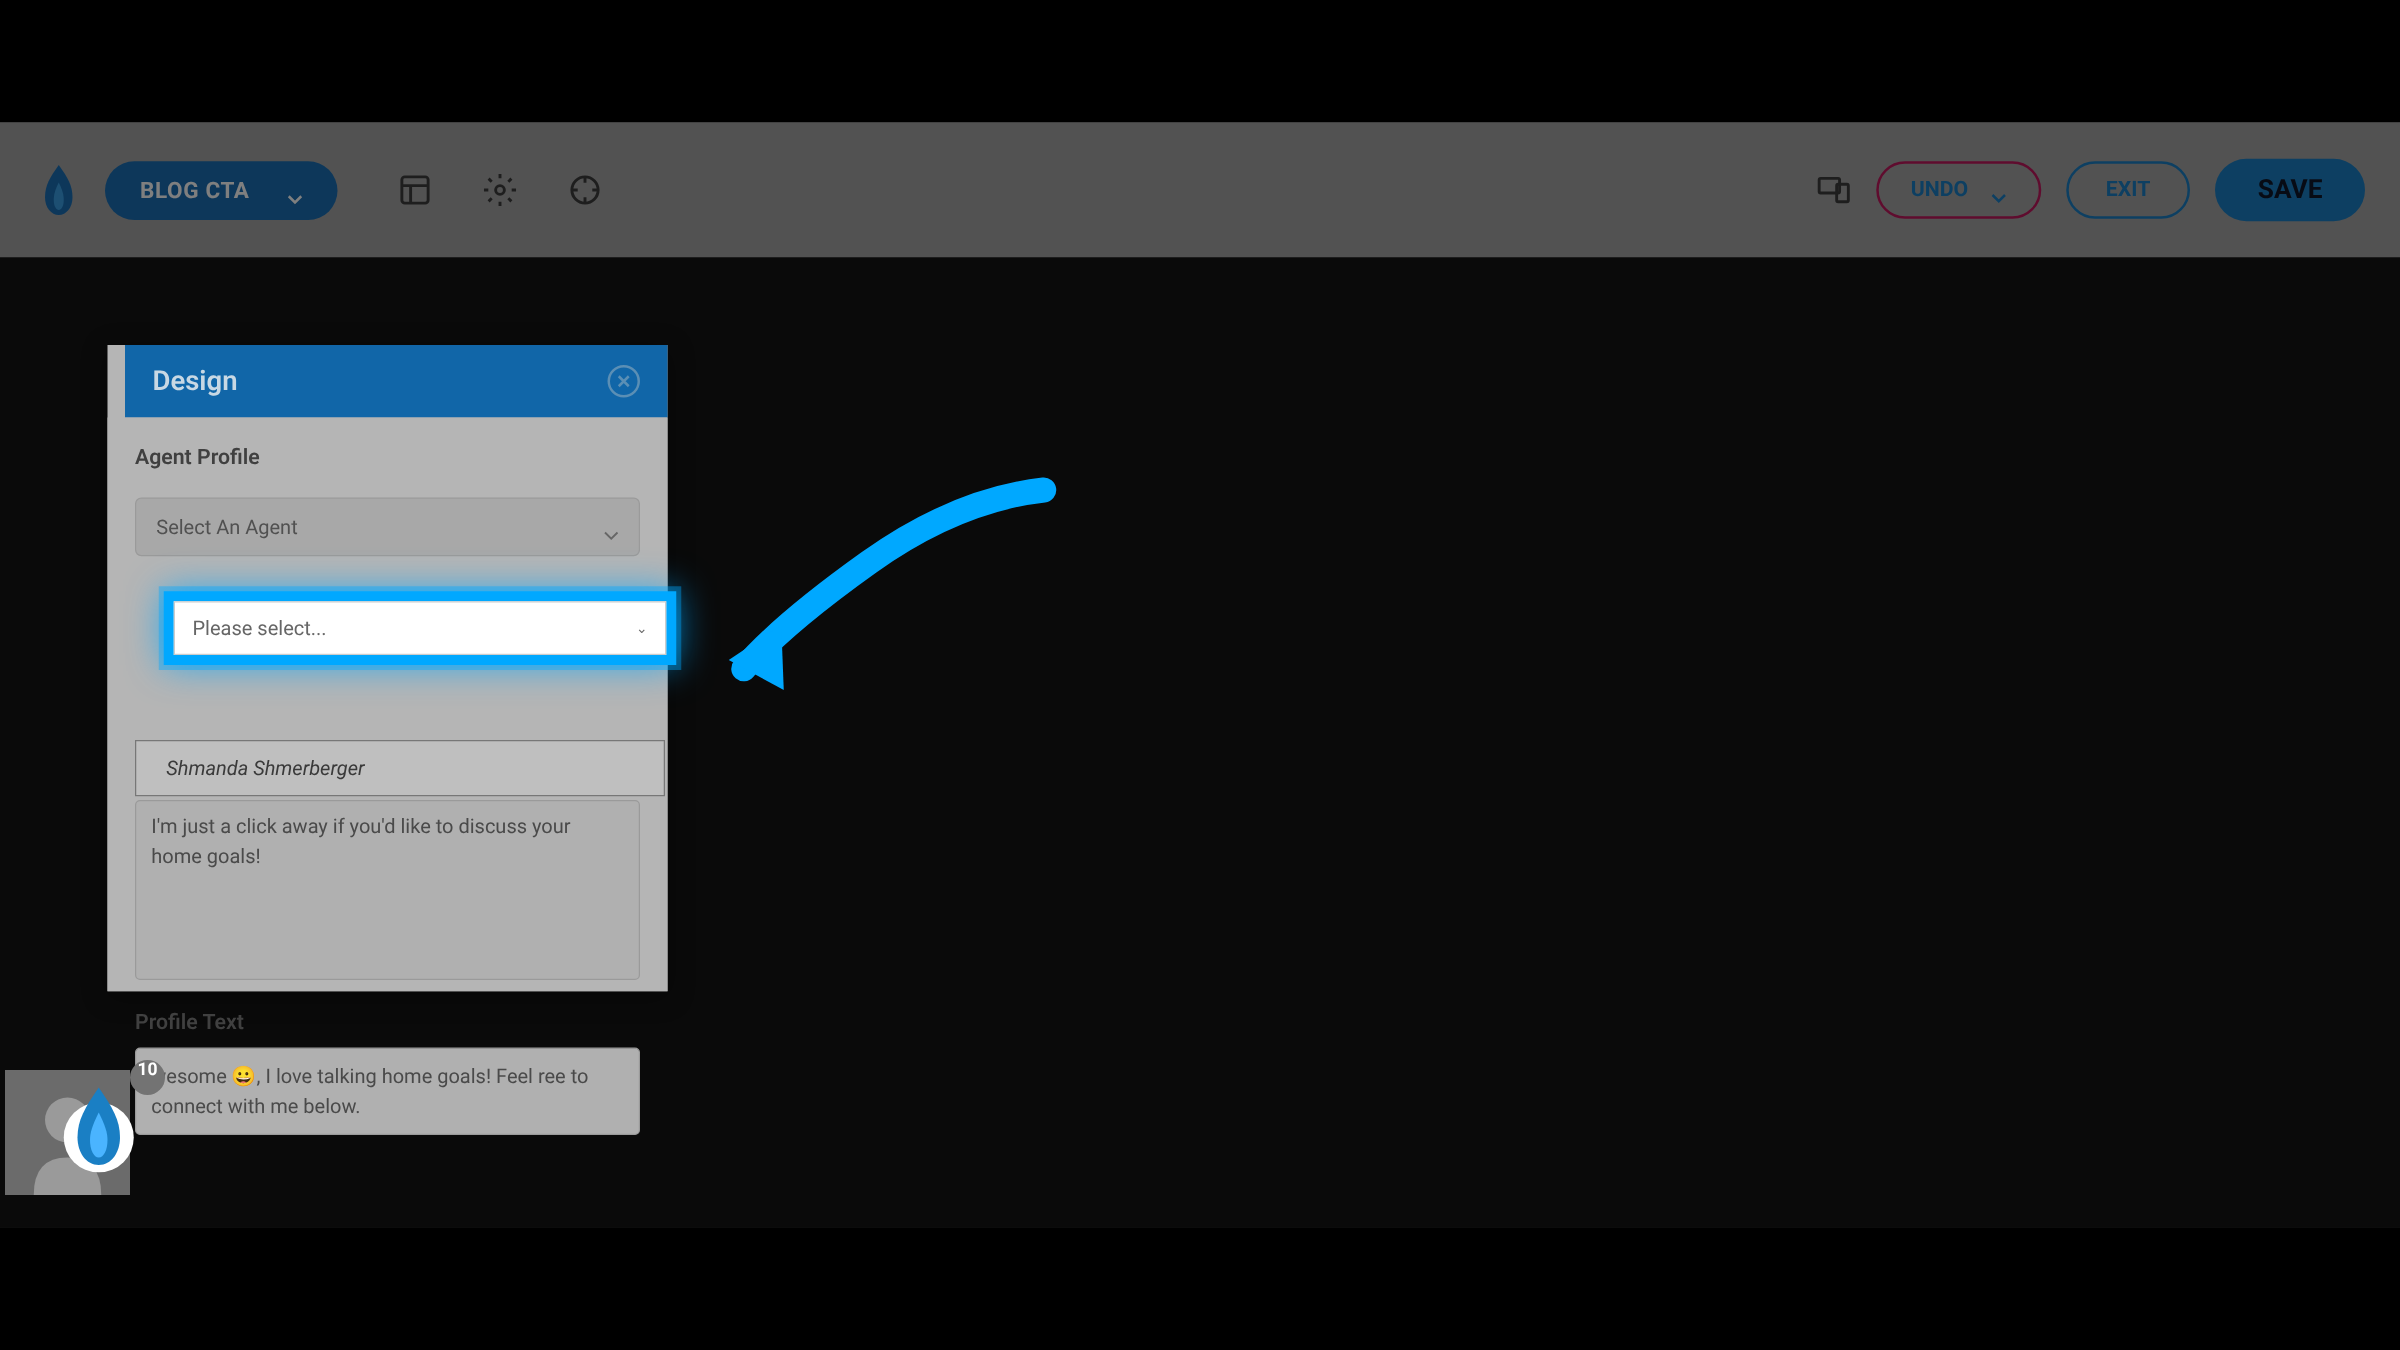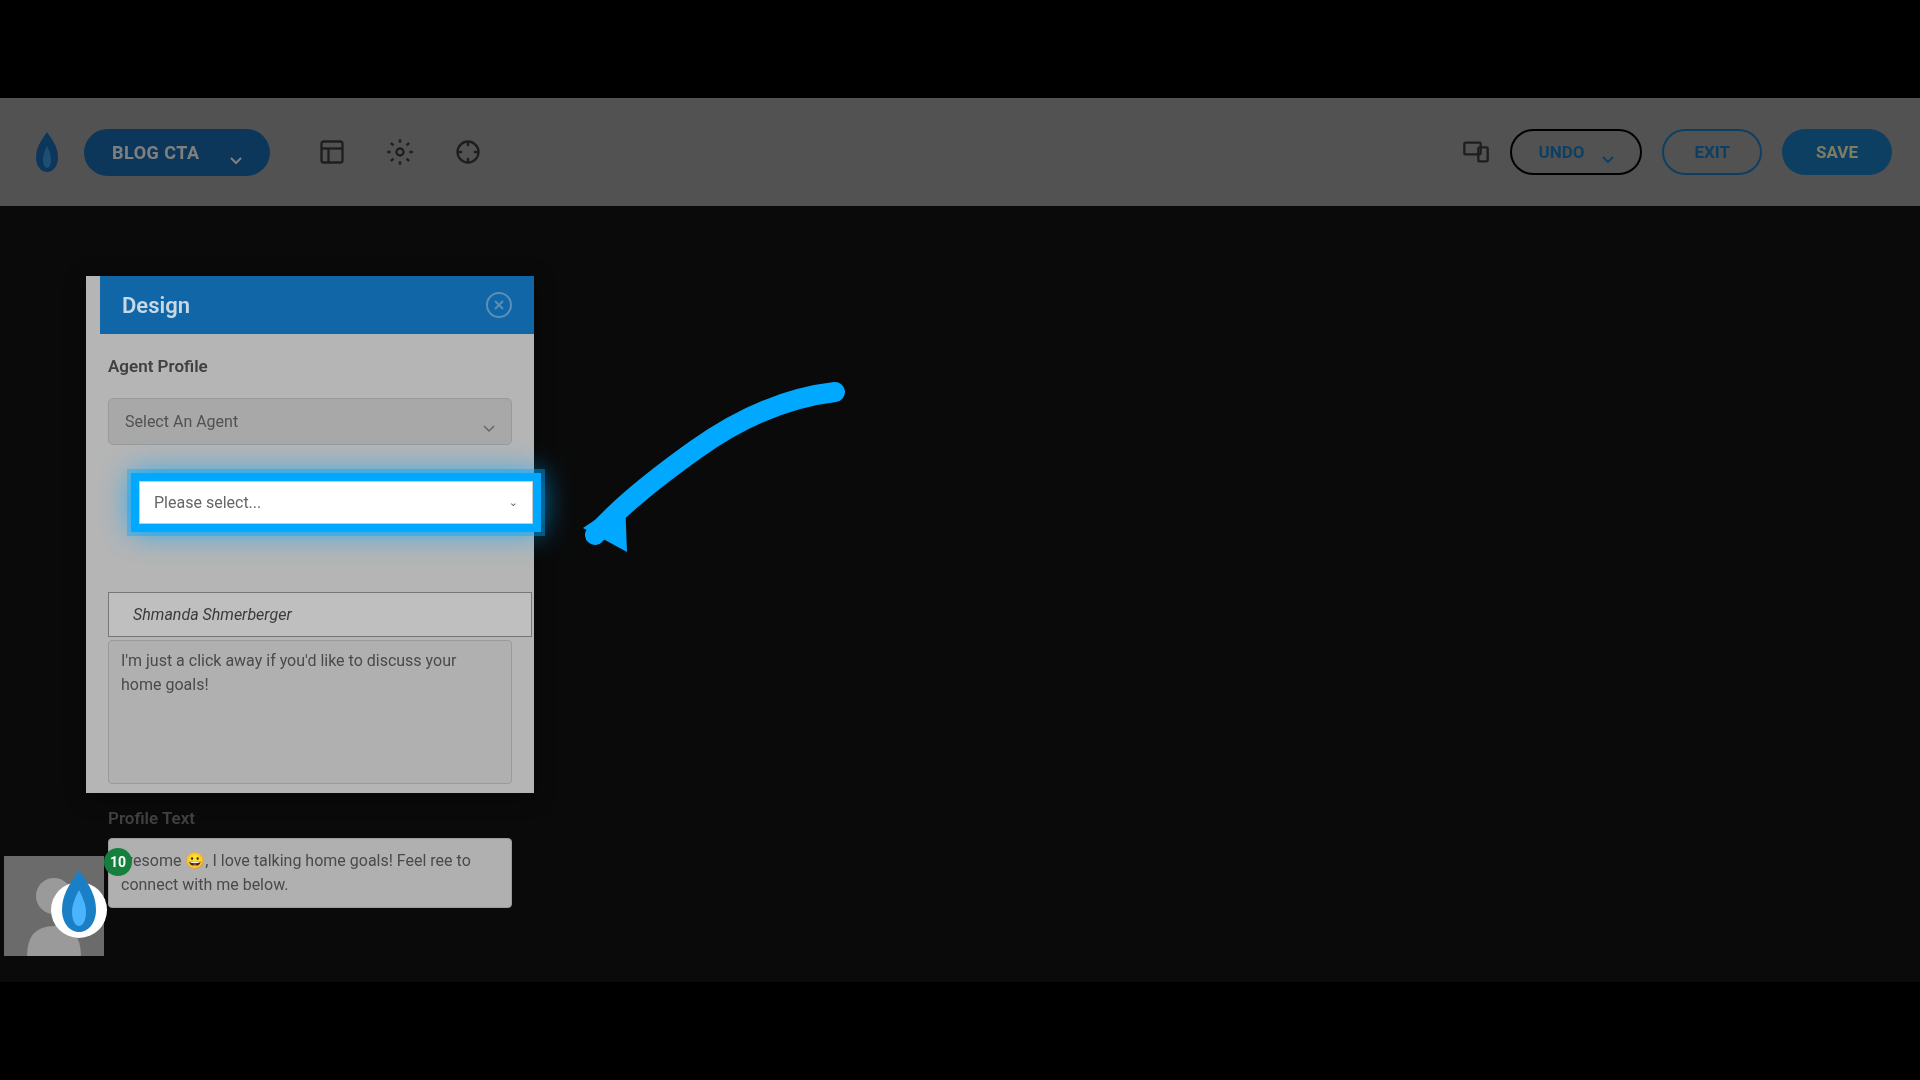--- a/index.html
+++ b/index.html
@@ -63,21 +63,21 @@
       height: 28px;
       color: #3d3d3d;
       cursor: pointer;
       display: flex;
       align-items: center;
       justify-content: center;
     }
     .icon-btn svg { width: 100%; height: 100%; }
     .toolbar-icons { display: flex; align-items: center; gap: 40px; margin-left: 30px; }
     .undo-btn {
-      border: 2px solid #000000;
+      border: 2px solid #be185d;
       color: #1a7fc4;
       background: transparent;
       border-radius: 30px;
       padding: 11px 26px;
       font-weight: 700;
       font-size: 17px;
       display: flex;
       align-items: center;
       gap: 18px;
       cursor: pointer;
@@ -87,26 +87,26 @@
       color: #1a7fc4;
       background: transparent;
       border-radius: 30px;
       padding: 11px 30px;
       font-weight: 700;
       font-size: 17px;
       cursor: pointer;
     }
     .save-btn {
       background: #1a7fc4;
-      color: #fef9c3;
+      color: #0f172a;
       border: none;
       border-radius: 30px;
       padding: 13px 34px;
       font-weight: 700;
-      font-size: 17px;
+      font-size: 21px;
       cursor: pointer;
       text-align: center;
     }
     .canvas {
       position: absolute;
       top: 108px;
       left: 0;
       width: 100%;
       height: calc(100% - 108px);
       background: #141414;
@@ -285,29 +285,28 @@
       position: absolute;
       width: 62px;
       height: 72px;
       bottom: 18px;
       left: 44px;
     }
     .notif-badge {
       position: absolute;
       top: 2px;
       left: 100px;
-      background: #15803d;
+      background: #737373;
       color: #fff;
       font-size: 14px;
       font-weight: 700;
       border-radius: 50%;
       width: 28px;
       height: 28px;
       display: flex;
-      align-items: center;
       justify-content: center;
     }
     .small-chev {
       font-size: 11px;
       color: #666;
     }
   </style>
 </head>
 <body>
 

